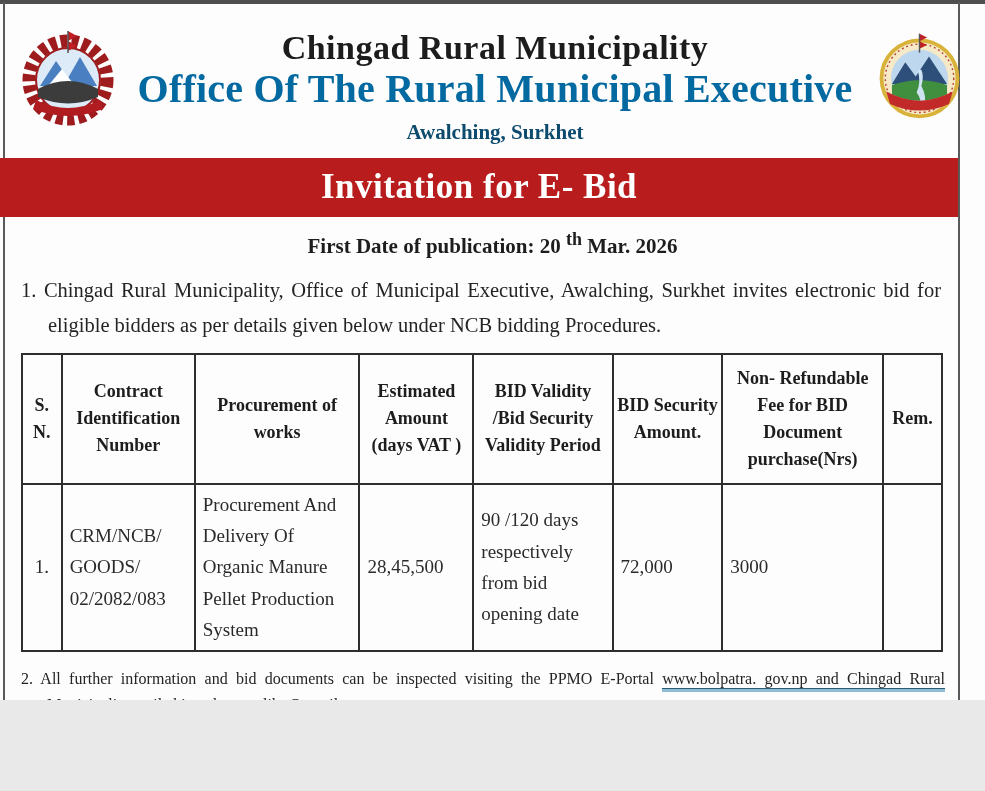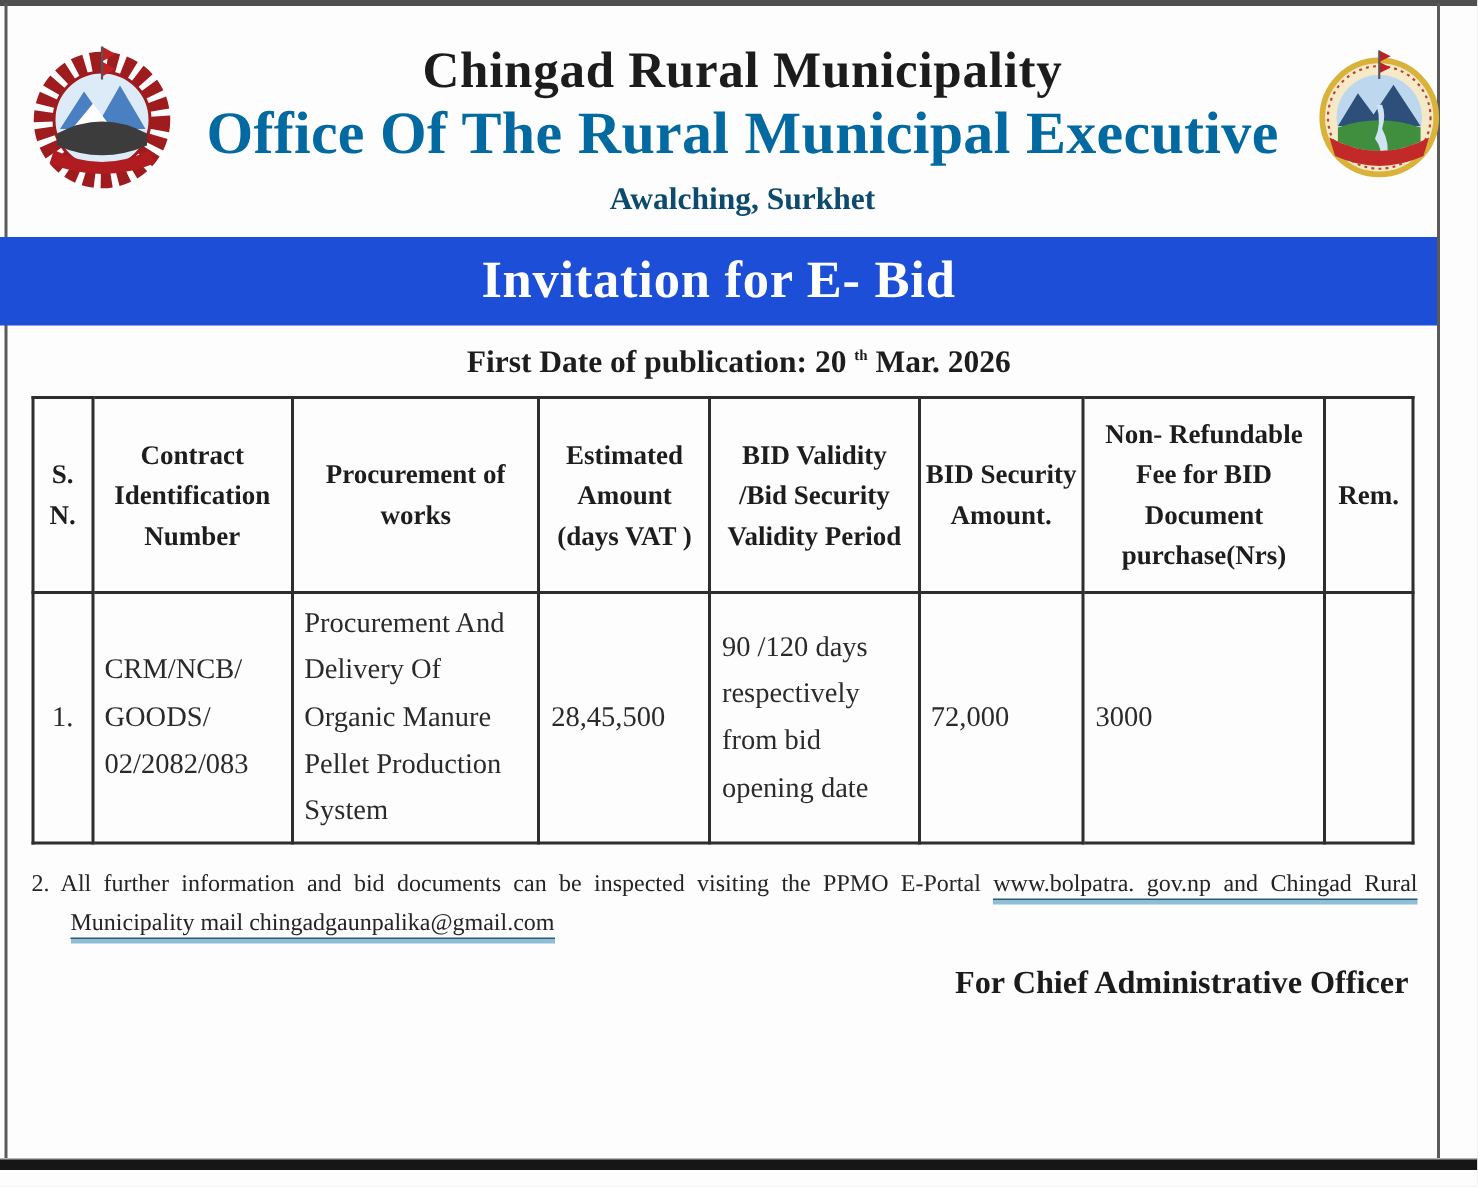--- a/index.html
+++ b/index.html
@@ -1,19 +1,19 @@
 <!DOCTYPE html>
 <html><head>
 <meta charset="utf-8">
 <style>
   * { margin:0; padding:0; box-sizing:border-box; }
   html,body { background:#e9e9e9; }
   .page {
     position:relative;
-    width:985px; height:791px;
+    width:985px; height:700px;
     background:#fdfdfd;
     font-family:"Liberation Serif","DejaVu Serif",serif;
     color:#222;
     overflow:hidden;
   }
   
   .frame-top    { position:absolute; left:0; top:0; width:100%; height:4px; background:#4f4f4f; z-index:0; }
   .frame-left   { position:absolute; left:3px; top:2px; width:2px; height:772px; background:#5a5a5a; z-index:0; }
   .frame-right  { position:absolute; left:958px; top:2px; width:2px; height:772px; background:#5a5a5a; z-index:0; }
   .frame-bottom { position:absolute; left:0; top:772px; width:100%; height:8px; background:#161616; border-top:1px solid #b5b5b5; z-index:0; }
@@ -26,29 +26,29 @@
   .org-name   { font-size:34px; font-weight:bold; color:#1c1c1c; line-height:1.15; letter-spacing:0.5px; }
   .office-name{ font-size:40px; font-weight:bold; color:#0369a1; line-height:1.1; letter-spacing:0.2px; }
   .addr { font-size:21px; font-weight:bold; color:#0c4a6e; margin-top:9px; }
   .addr2 { margin-top:5px; }
 
   
   .banner {
     position:relative; z-index:1;
     margin-top:13px;
     width:958px; height:59px;
-    background:#1d4ed8;
+    background:#b91c1c;
     color:#ffffff;
     font-size:35px; font-weight:bold;
     text-align:center; line-height:58px;
     letter-spacing:0.5px;
   }
 
   .pubdate { text-align:center; margin-top:12px; font-size:21px; font-weight:bold; color:#1d1d1d; position:relative; z-index:1; }
-  .pubdate sup { font-size:10px; }
+  .pubdate sup { font-size:18px; }
 
   .para {
     position:relative; z-index:1;
     margin:14px 44px 0 21px;
     font-size:20.5px; line-height:1.7;
     text-align:justify;
     padding-left:27px; text-indent:-27px;
     color:#242424;
   }
 
@@ -139,20 +139,21 @@
         <path d="M50 7 L58 11 L50 15 L58 19 L50 23 Z" fill="#c01f24"></path>
         <line x1="50" y1="7" x2="50" y2="27" stroke="#555" stroke-width="1.5"></line>
       </svg>
     </div>
   </div>
 
   <div class="banner">Invitation for E- Bid</div>
 
   <div class="pubdate"><span>First Date of publication: 20</span> <sup>th</sup><span> Mar. 2026</span></div>
 
+  <div class="para">1. Chingad Rural Municipality, Office of Municipal Executive, Awalching, Surkhet invites electronic bid for eligible bidders as per details given below under NCB bidding Procedures.</div>
 
   <table class="bid-table">
     <colgroup>
       <col style="width:39px">
         <col style="width:131px">
         <col style="width:162px">
         <col style="width:112px">
       <col style="width:137px">
         <col style="width:108px">
         <col style="width:158px">

